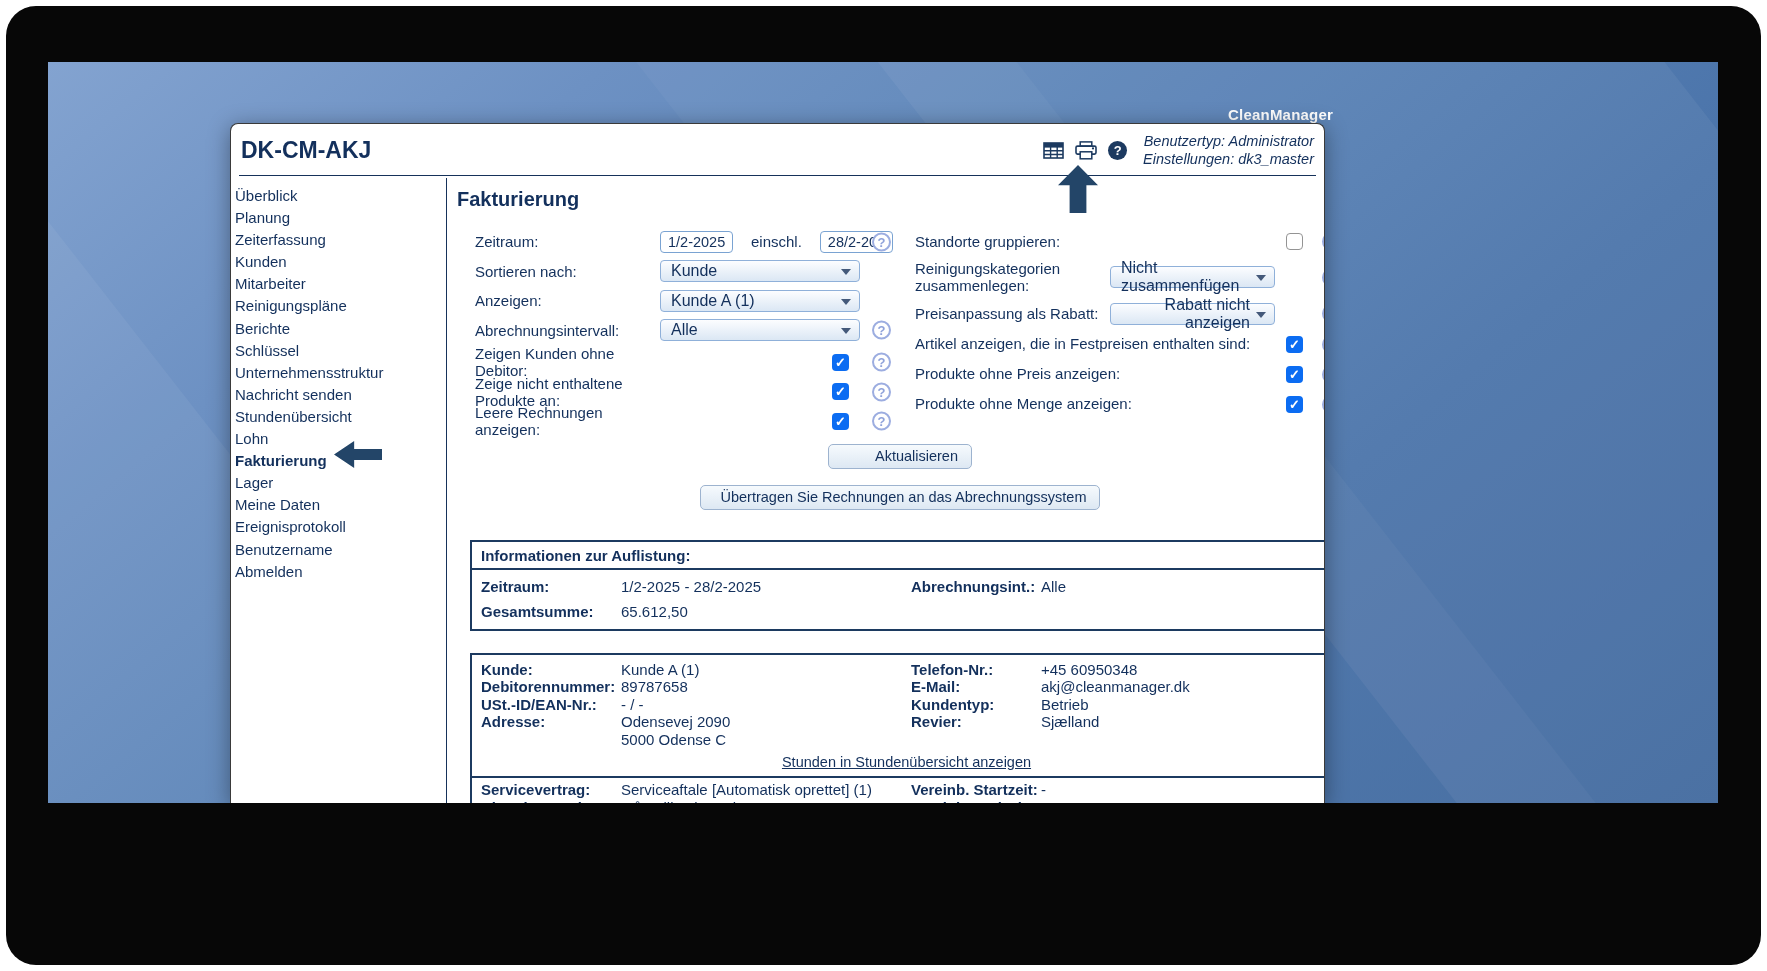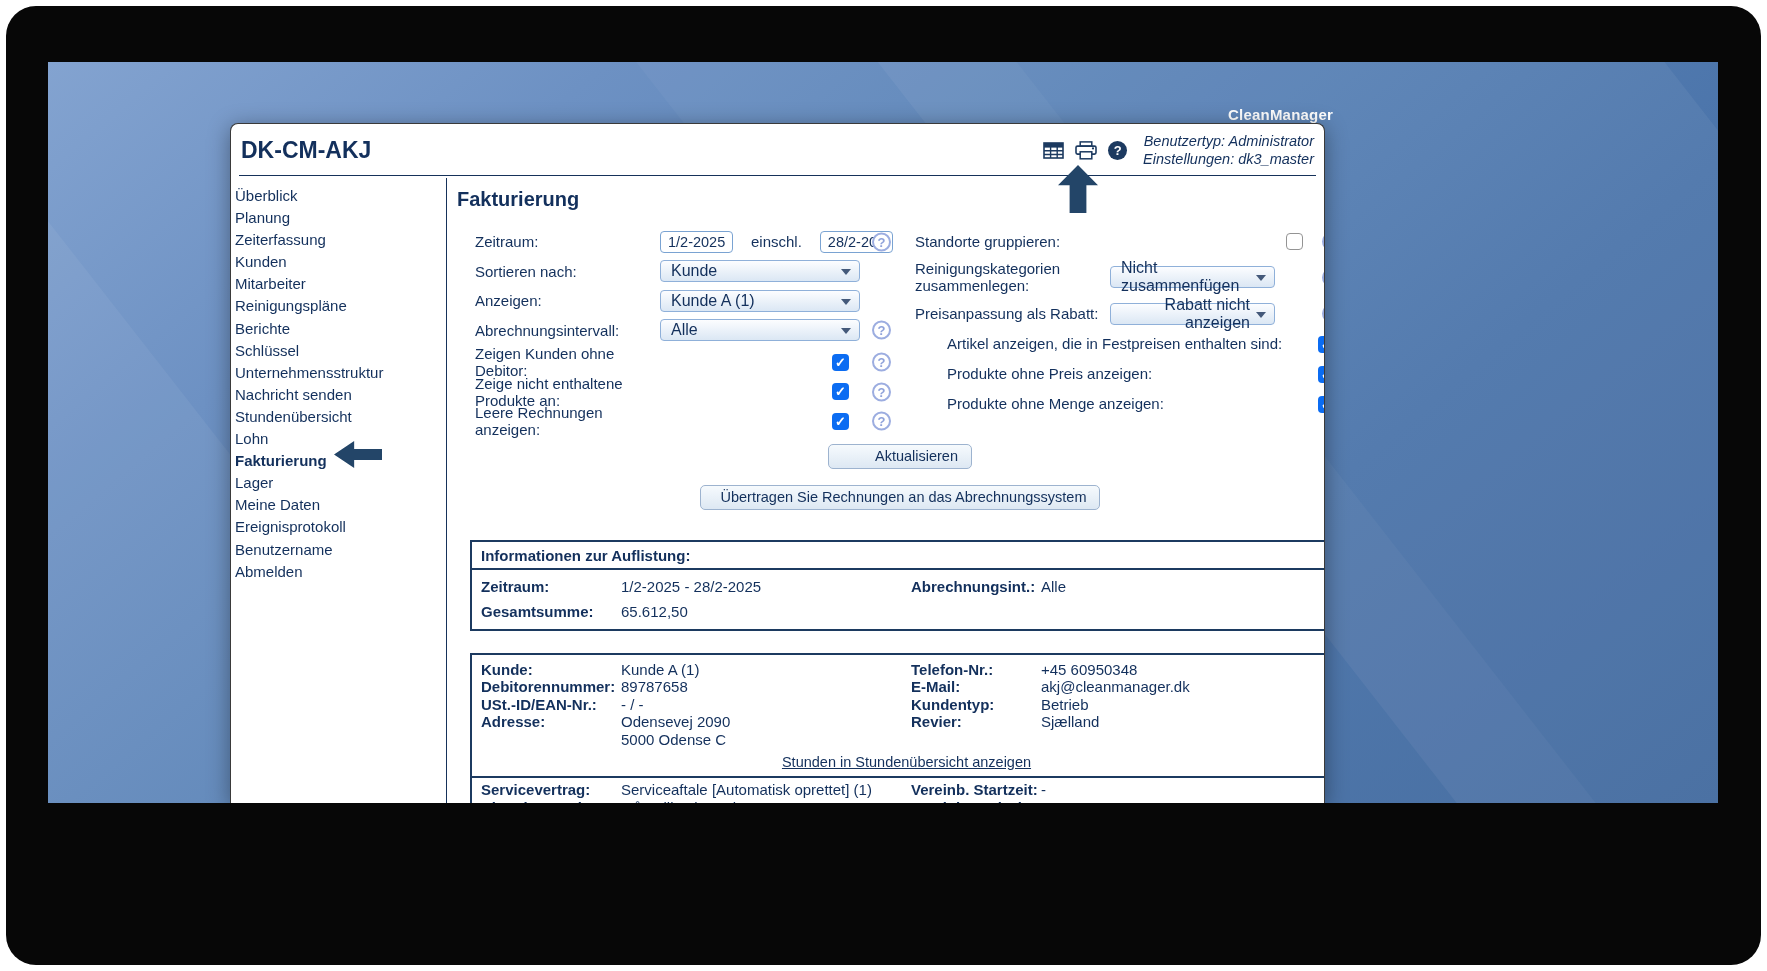--- a/index.html
+++ b/index.html
@@ -61,21 +61,21 @@
   .cb.on::after{content:"✓";color:#fff;font-size:13px;font-weight:bold;line-height:1;}
   .fcb{margin-left:172px;}
   .help{width:19px;height:19px;box-sizing:border-box;border-radius:50%;border:2px solid #9cade0;background:#fff;color:#8fa2da;
     display:flex;align-items:center;justify-content:center;font-size:13px;font-weight:bold;cursor:pointer;flex-shrink:0;}
   .help::before{content:"?";}
   .help.abs{position:absolute;left:212px;top:50%;transform:translateY(-50%);}
 
   .rrow{position:relative;display:flex;align-items:center;font-size:15px;}
   .rrow .rlabel{max-width:192px;line-height:17.5px;}
   .rrow .rlabel.wide{max-width:none;}
-  .r-h29{height:29px;} .r-h42{height:42px;} .r-h31{height:31px;text-align:right;} .r-h30{height:30px;margin-left:32px;}
+  .r-h29{height:29px;} .r-h42{height:42px;} .r-h31{height:31px;text-align:right;} .r-h30{height:30px;}
   .rselect{position:absolute;left:195px;width:165px;box-sizing:border-box;}
   .rcb{position:absolute;left:371px;}
   .rhelp{position:absolute;left:407px;}
 
   
   .btn{display:block;margin:0 auto;height:25px;padding:0 13px;border:1px solid #9db3cf;border-radius:5px;
     background:linear-gradient(#f6fafd,#dde8f3);font-size:14.5px;color:#13305c;font-family:inherit;cursor:pointer;}
   .btn-refresh{margin-top:10px;padding-left:46px;}
   .btn-transfer{margin-top:16px;padding-left:20px;}
 

